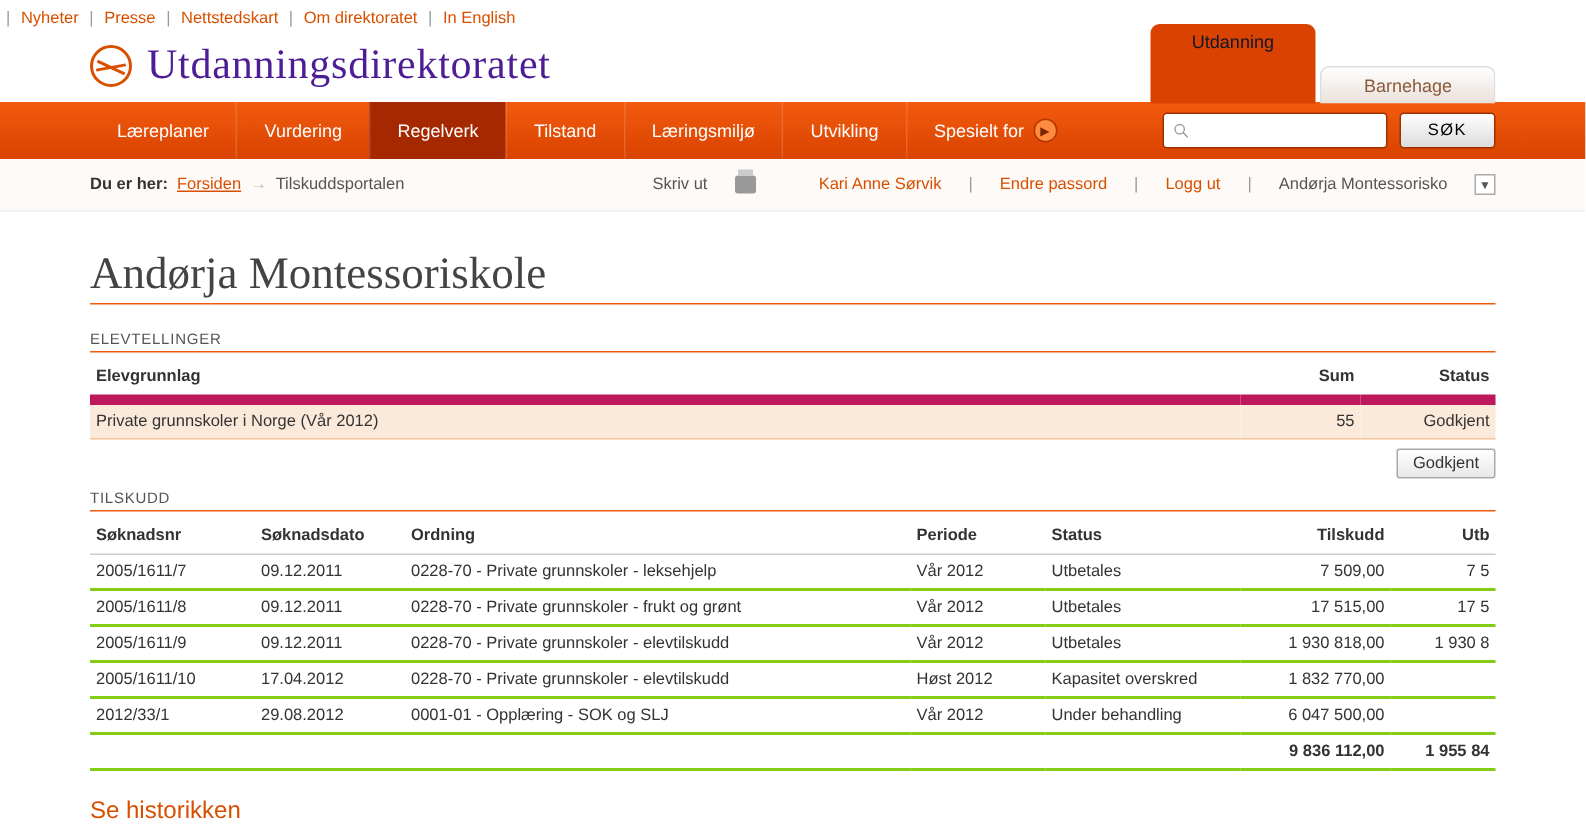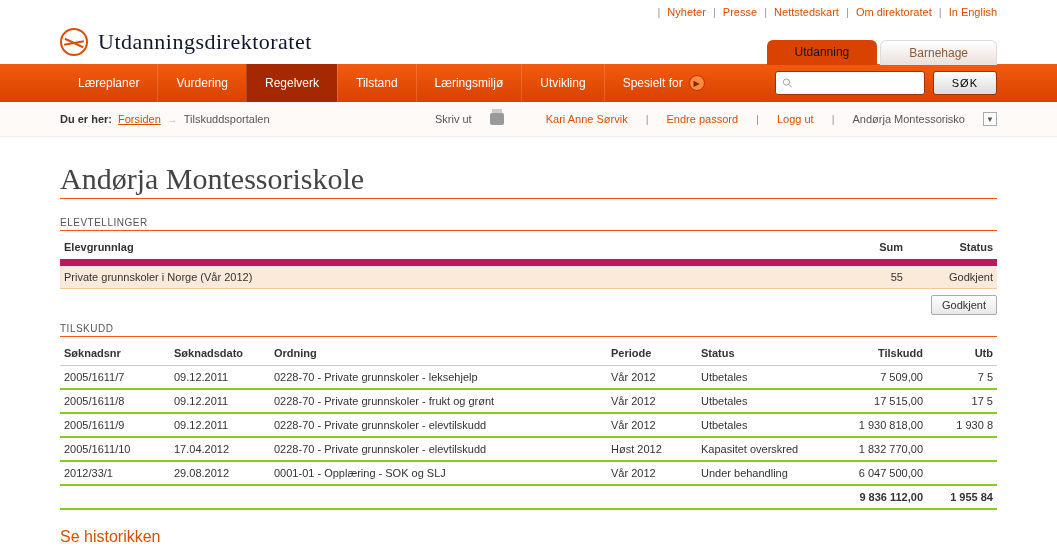--- a/index.html
+++ b/index.html
@@ -1,35 +1,35 @@
 <!DOCTYPE html>
 <html><head>
 <meta charset="utf-8">
 <style>
   * { box-sizing: border-box; margin: 0; padding: 0; }
   body { font-family: Verdana, Geneva, sans-serif; font-size: 12px; color: #333; background: #fff; width: 1057px; }
   a { color: #d94f00; text-decoration: none; }
 
   
-  .toplinks { text-align: right; padding: 6px 60px 0 0; font-size: 11px; color: #555; }
+  .toplinks { text-align: left; padding: 6px 60px 0 0; font-size: 11px; color: #555; }
   .toplinks span { margin: 0 4px; color: #999; }
 
   
   .logo-row { display: flex; align-items: center; padding: 10px 0 8px 60px; position: relative; }
   .logo-mark { width: 28px; height: 28px; border: 2px solid #d94f00; border-radius: 50%; position: relative; margin-right: 10px; }
   .logo-mark::before, .logo-mark::after { content: ""; position: absolute; left: 2px; right: 2px; height: 2px; background: #d94f00; top: 50%; }
   .logo-mark::before { transform: rotate(25deg); }
   .logo-mark::after { transform: rotate(-10deg); }
-  .logo-text { font-family: Georgia, serif; font-size: 22px; color: #0f172a; letter-spacing: .5px; }
+  .logo-text { font-family: Georgia, serif; font-size: 28px; color: #4c1d95; letter-spacing: .5px; }
 
   
   .section-tabs { position: absolute; right: 60px; bottom: -1px; display: flex; }
   .section-tab { padding: 5px 28px; font-size: 12px; border-top-left-radius: 6px; border-top-right-radius: 6px; margin-left: 3px; cursor: pointer; }
   .section-tab.active { background: #d94200; color: #0f172a; }
-  .section-tab.inactive { background: linear-gradient(#fff,#e9e0da); color: #8a5a3a; border: 1px solid #ddd; border-bottom: none; }
+  .section-tab.inactive { background: linear-gradient(#fff,#e9e0da); color: #8a5a3a; border: 1px solid #ddd; border-bottom: none; margin-top: 28px; }
 
   
   .navbar { background: linear-gradient(#f25b0e,#d94200); height: 38px; display: flex; align-items: stretch; padding-left: 60px; }
   .nav-item { color: #fff; padding: 0 18px; display: flex; align-items: center; font-size: 12px; cursor: pointer; border-left: 1px solid rgba(255,255,255,0.15); }
   .nav-item:first-child { border-left: none; }
   .nav-item.active { background: #a62800; }
   .nav-spes { display: flex; align-items: center; gap: 6px; }
   .nav-dot { width: 16px; height: 16px; border-radius: 50%; background: #ff8b3e; border: 1px solid #b53400; display:flex;align-items:center;justify-content:center;font-size:8px;color:#7a2600;}
   .nav-search { margin-left: auto; display: flex; align-items: center; padding-right: 60px; gap: 8px; }
   .search-box { width: 150px; height: 24px; border: 1px solid #9e3100; border-radius: 3px; background: #fff; display:flex; align-items:center; padding:0 6px; }

